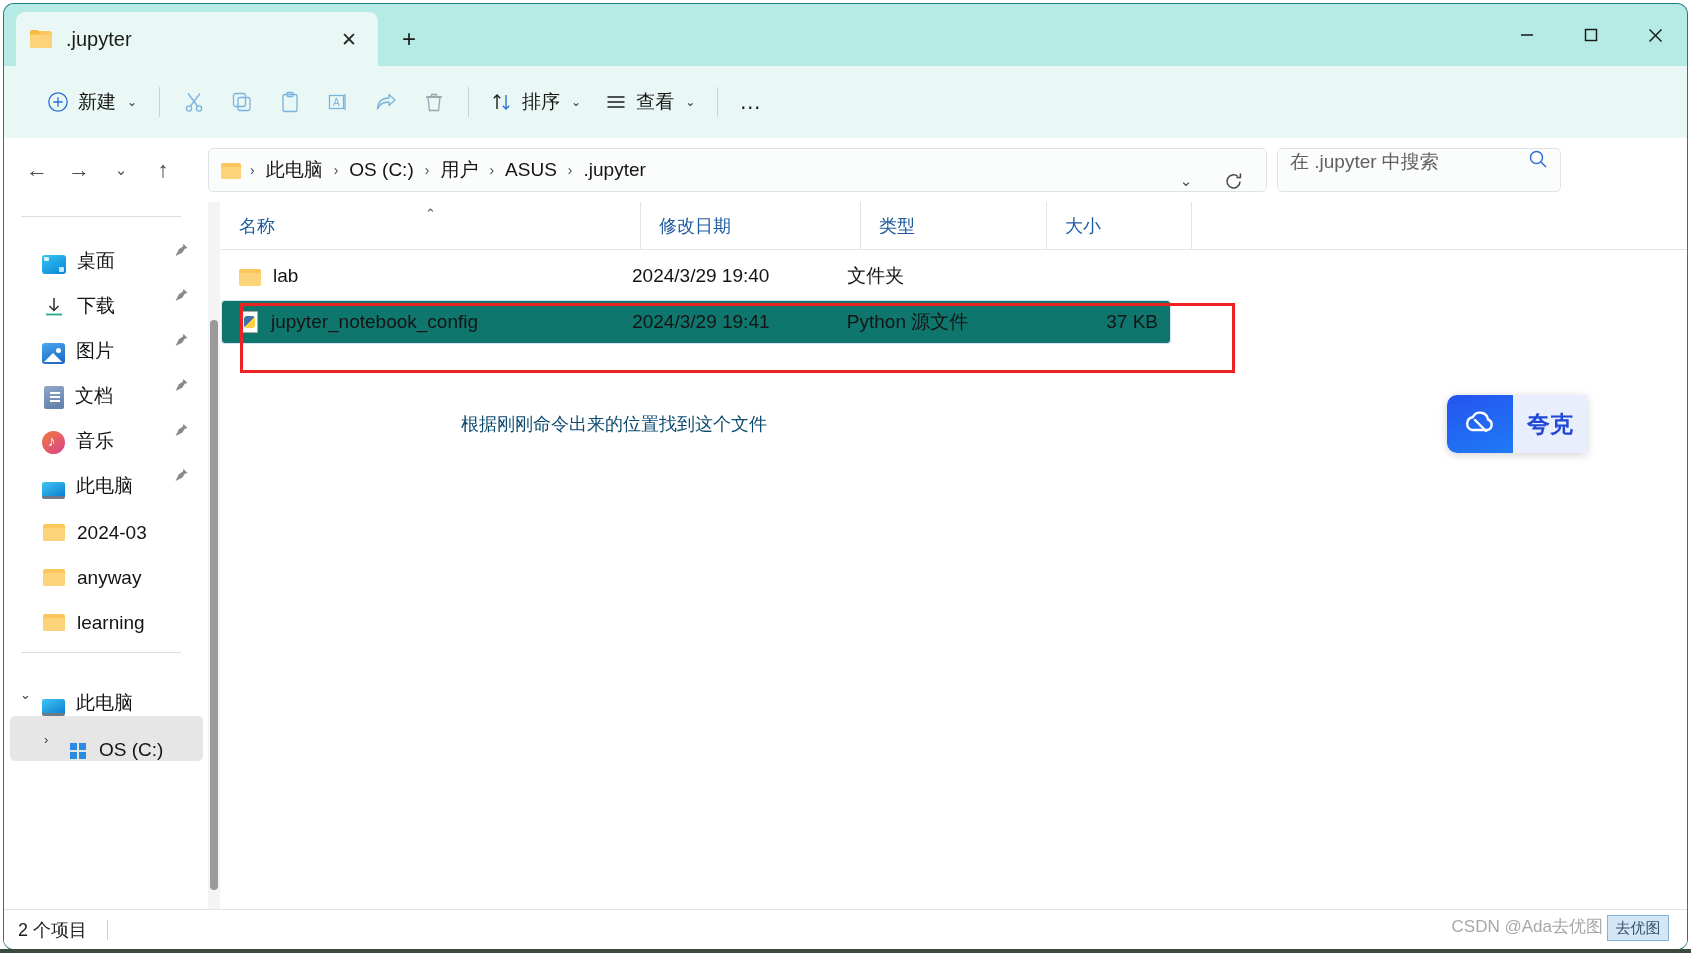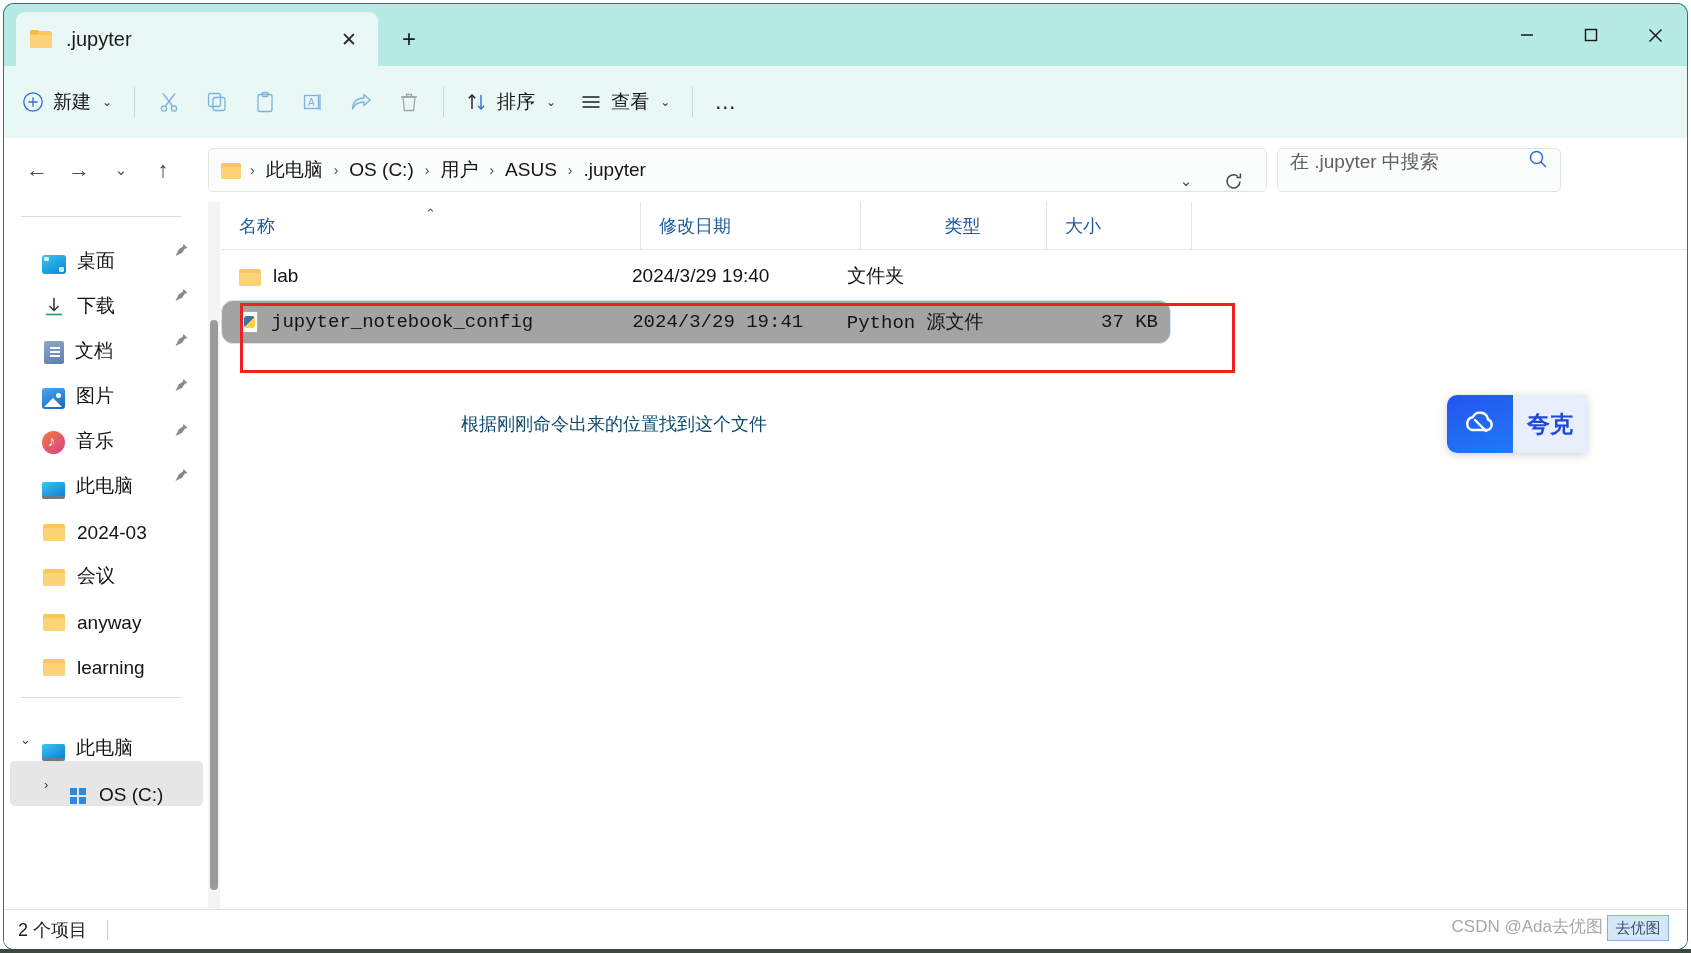--- a/index.html
+++ b/index.html
@@ -74,21 +74,21 @@
     display: flex; align-items: center; justify-content: center;
     color: #161616;
   }
 
   
   #toolbar {
     position: absolute; left: 0; top: 62px;
     width: 100%; height: 72px;
     background: #e9f7f5;
     display: flex; align-items: center;
-    padding-left: 6px;
+    padding-left: 31px;
   }
   .tb-item {
     height: 44px; display: flex; align-items: center;
     padding: 0 12px; border-radius: 5px; gap: 9px;
     color: #171717;
   }
   .tb-label { font-size: 19px; white-space: nowrap; }
   .tb-chev { font-size: 12px; color: #3a3a3a; margin-left: 2px; }
   .tb-sep {
     width: 1px; height: 30px; background: #c3d9d6; margin: 0 10px;
@@ -301,33 +301,32 @@
     border-right: 1px solid #e4e4e4;
     padding-left: 18px; position: relative;
   }
   .col-sort {
     position: absolute; left: 50%; top: 4px;
     transform: translateX(-50%);
     font-size: 13px; color: #5a5a5a;
   }
   .col.c-name { width: 420px; }
   .col.c-date { width: 220px; }
-  .col.c-type { width: 186px; justify-content: center; }
+  .col.c-type { width: 186px; }
   .col.c-size { width: 145px; }
 
   .row {
     position: absolute; left: 0;
     width: 950px; height: 44px;
     display: flex; align-items: center;
   }
   .row.selected {
-    background: #a3a3a3;
+    background: #0f766e;
     border: 1px solid #d4e4f3;
-    border-radius: 12px;
-    font-family: Liberation Mono, monospace;
+    border-radius: 4px;
   }
   .cell { font-size: 19px; color: #141414; white-space: nowrap; }
   .cell.c-name { width: 420px; display: flex; align-items: center; padding-left: 18px; }
   .cell.c-date { width: 220px; }
   .cell.c-type { width: 186px; }
   .cell.c-size { width: 145px; text-align: right; padding-right: 12px; }
 
   .row-folder-ico { width: 22px; height: 19px; position: relative; margin-right: 12px; flex:0 0 auto; }
   .row-folder-ico .back { position:absolute; left:0; top:2px; width:22px; height:17px; background:#fbc75c; border-radius:2px; }
   .row-folder-ico .front { position:absolute; left:0; top:6px; width:22px; height:13px; background:#fdd37a; border-radius:2px; }
@@ -604,40 +603,40 @@
         </span>
         <span class="side-label">下载</span>
         <span class="pin">
           <svg width="15" height="15" viewBox="0 0 15 15">
               <path d="M9.5 1.5 L13.5 5.5 L10.8 6.3 L8.2 10.2 L4.8 6.8 L8.7 4.2 Z M4.8 6.8 L1.5 13.5 L8.2 10.2" fill="#8a8a8a"></path>
             </svg>
         </span>
       </div>
 
       <div class="side-item">
+        <span class="side-ico ico-pic"></span>
+        <span class="side-label">图片</span>
+        <span class="pin">
+          <svg width="15" height="15" viewBox="0 0 15 15">
+              <path d="M9.5 1.5 L13.5 5.5 L10.8 6.3 L8.2 10.2 L4.8 6.8 L8.7 4.2 Z M4.8 6.8 L1.5 13.5 L8.2 10.2" fill="#8a8a8a"></path>
+            </svg>
+        </span>
+      </div>
+
+      <div class="side-item">
         <span class="side-ico ico-doc"></span>
         <span class="side-label">文档</span>
         <span class="pin">
           <svg width="15" height="15" viewBox="0 0 15 15">
               <path d="M9.5 1.5 L13.5 5.5 L10.8 6.3 L8.2 10.2 L4.8 6.8 L8.7 4.2 Z M4.8 6.8 L1.5 13.5 L8.2 10.2" fill="#8a8a8a"></path>
             </svg>
         </span>
       </div>
 
       <div class="side-item">
-        <span class="side-ico ico-pic"></span>
-        <span class="side-label">图片</span>
-        <span class="pin">
-          <svg width="15" height="15" viewBox="0 0 15 15">
-              <path d="M9.5 1.5 L13.5 5.5 L10.8 6.3 L8.2 10.2 L4.8 6.8 L8.7 4.2 Z M4.8 6.8 L1.5 13.5 L8.2 10.2" fill="#8a8a8a"></path>
-            </svg>
-        </span>
-      </div>
-
-      <div class="side-item">
         <span class="side-ico ico-music"></span>
         <span class="side-label">音乐</span>
         <span class="pin">
           <svg width="15" height="15" viewBox="0 0 15 15">
               <path d="M9.5 1.5 L13.5 5.5 L10.8 6.3 L8.2 10.2 L4.8 6.8 L8.7 4.2 Z M4.8 6.8 L1.5 13.5 L8.2 10.2" fill="#8a8a8a"></path>
             </svg>
         </span>
       </div>
 
 
@@ -652,27 +651,20 @@
       </div>
 
       <div class="side-item">
         <span class="side-ico ico-folder">
           <span class="back"></span>
             <span class="front"></span>
         </span>
         <span class="side-label">2024-03</span>
       </div>
 
-      <div class="side-item">
-        <span class="side-ico ico-folder">
-          <span class="back"></span>
-            <span class="front"></span>
-        </span>
-        <span class="side-label">会议</span>
-      </div>
 
       <div class="side-item">
         <span class="side-ico ico-folder">
           <span class="back"></span>
             <span class="front"></span>
         </span>
         <span class="side-label">anyway</span>
       </div>
 
       <div class="side-item">

